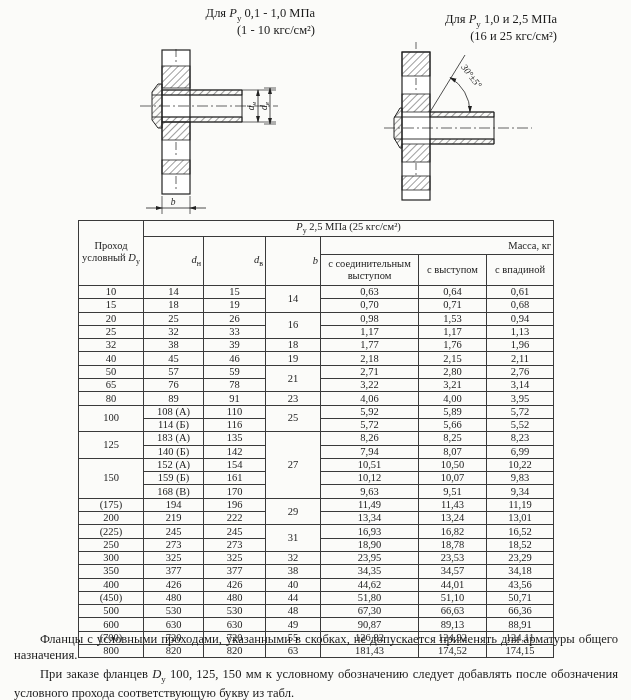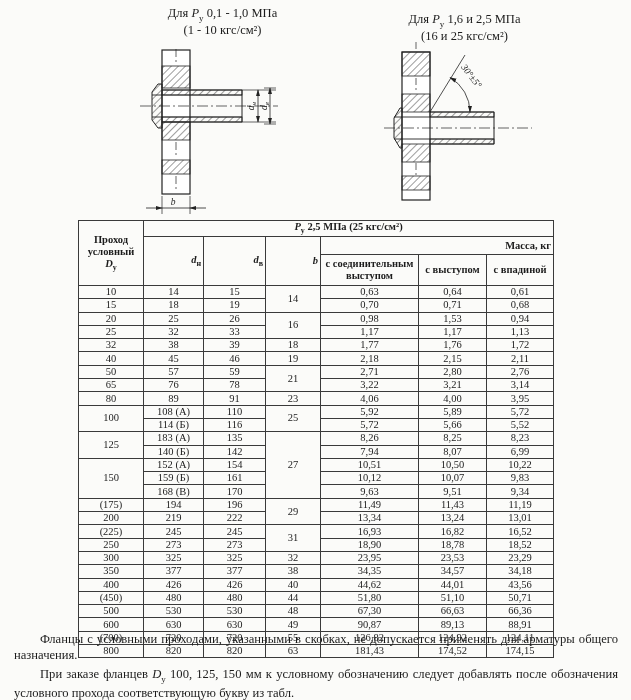--- a/index.html
+++ b/index.html
@@ -7,21 +7,21 @@
     width:631px;height:700px;
     background:#fbfbf9;
     font-family:"Liberation Serif", serif;
     color:#1c1c1c;
     position:relative;
     overflow:hidden;
   }
   .abs{position:absolute;}
   
   .fig-title{
-    text-align:center;
+    text-align:right;
     font-size:12.5px;
     line-height:1.22;
   }
   .fig-title i{font-style:italic;}
   .fig-title sub{font-size:9px;}
   
   table.spec{
     border-collapse:collapse;
     table-layout:fixed;
     width:475px;
@@ -30,21 +30,21 @@
     border:1px solid #3a3a3a;
     font-size:10.5px;
     font-weight:normal;
     text-align:center;
     vertical-align:middle;
     padding:0 2px;
     line-height:1.14;
     overflow:hidden;
     white-space:nowrap;
   }
-  table.spec th{white-space:normal;font-weight:bold;}
+  table.spec th{white-space:normal;}
   tr.hdr1 th{height:15px;}
   tr.hdr2 th{height:17px;text-align:right;}
   tr.hdr3 th{height:30px;}
   table.spec tbody td{height:12.3px;}
   .ital{font-style:italic;}
   table.spec sub{font-size:8px;}
   
   .notes{
     font-size:12.6px;
     line-height:1.28;
@@ -58,21 +58,21 @@
 </style>
 </head>
 <body>
 
 <div class="abs fig-title" style="left:130px;top:6px;width:185px;">
   <div><span>Для </span><i>P</i><sub>у</sub><span> 0,1 - 1,0 МПа</span></div>
   <div>(1 - 10 кгс/см²)</div>
 </div>
 
 <div class="abs fig-title" style="left:372px;top:12px;width:185px;">
-  <div><span>Для </span><i>P</i><sub>у</sub><span> 1,6 и 2,5 МПа</span></div>
+  <div><span>Для </span><i>P</i><sub>у</sub><span> 1,0 и 2,5 МПа</span></div>
   <div>(16 и 25 кгс/см²)</div>
 </div>
 
 <svg class="abs" style="left:118px;top:48px;" width="195" height="172" viewBox="0 0 195 172">
   <defs>
     <pattern id="h1" width="5" height="5" patternUnits="userSpaceOnUse" patternTransform="rotate(45)">
       <line x1="0" y1="0" x2="0" y2="5" stroke="#3c3c3c" stroke-width="1"></line>
     </pattern>
     <marker id="ar1" viewBox="0 0 10 6" refX="9" refY="3" markerWidth="9" markerHeight="6" orient="auto-start-reverse">
       <path d="M0,0 L10,3 L0,6 Z" fill="#222"></path>
@@ -215,21 +215,21 @@
         <td>1,17</td>
         <td>1,13</td>
       </tr>
       <tr>
         <td>32</td>
         <td>38</td>
         <td>39</td>
         <td>18</td>
         <td>1,77</td>
         <td>1,76</td>
-        <td>1,72</td>
+        <td>1,96</td>
       </tr>
       <tr>
         <td>40</td>
         <td>45</td>
         <td>46</td>
         <td>19</td>
         <td>2,18</td>
         <td>2,15</td>
         <td>2,11</td>
       </tr>

